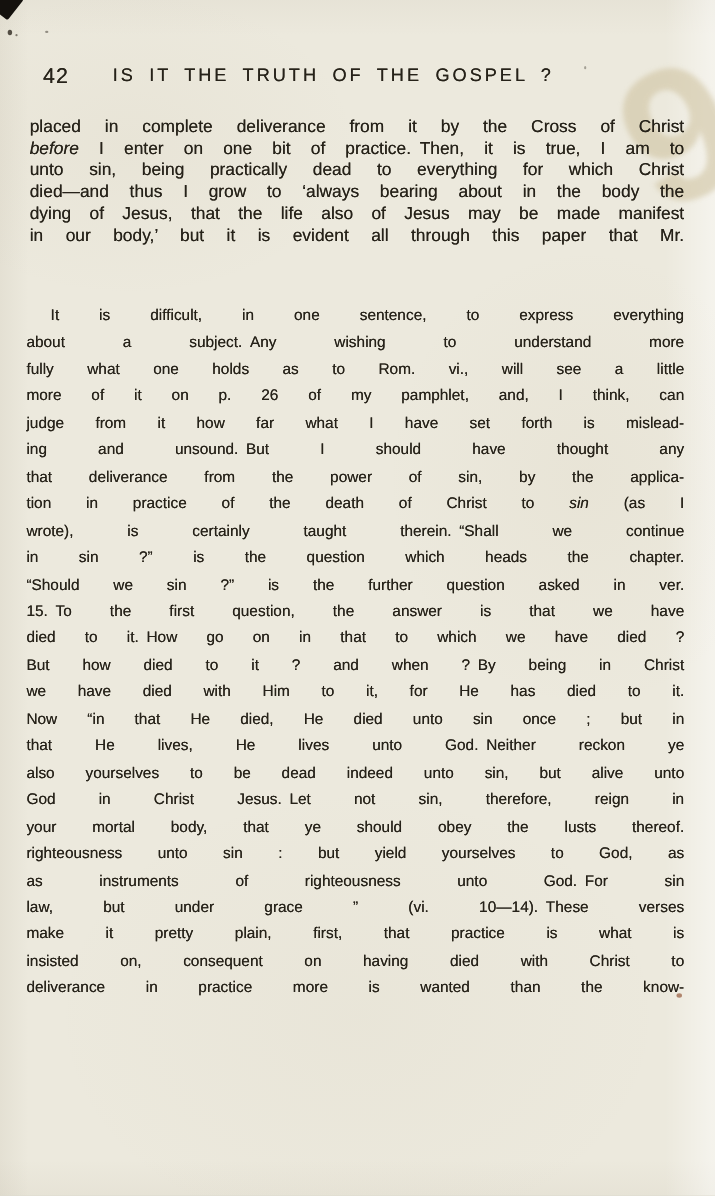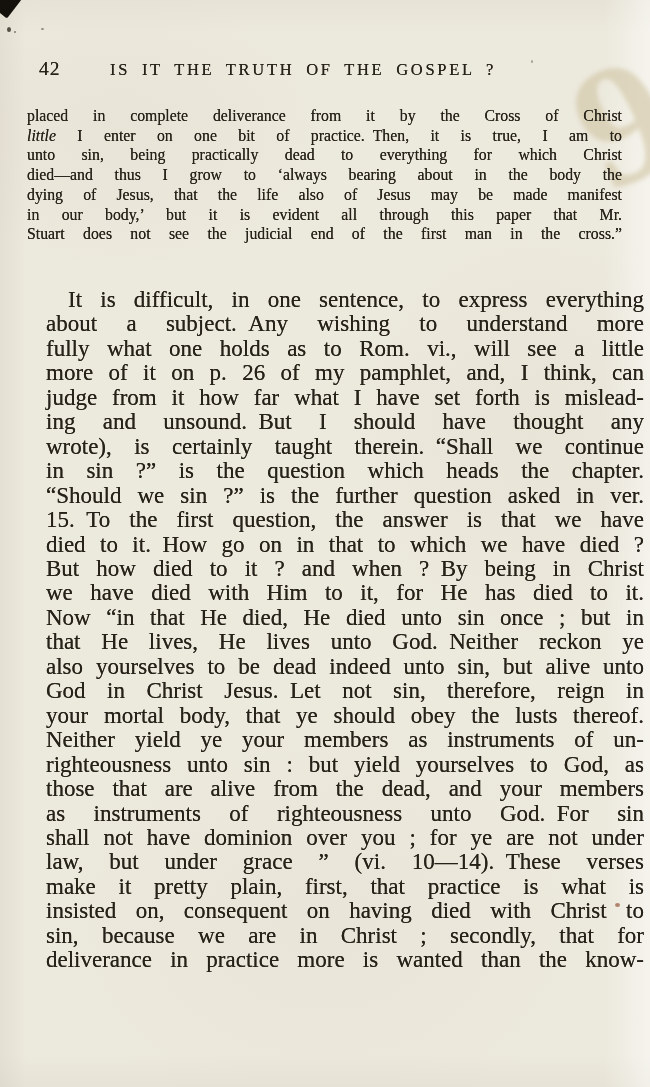--- a/index.html
+++ b/index.html
@@ -6,34 +6,34 @@
   body{width:650px;height:1087px;overflow:hidden;background:#d8d4c8;}
   .page{
     position:relative;width:650px;height:1087px;overflow:hidden;
     background-color:#ece9dd;
     background-image:
       radial-gradient(ellipse 300px 200px at 18% 12%, rgba(160,140,100,0.05), rgba(0,0,0,0) 70%),
       radial-gradient(ellipse 260px 300px at 82% 40%, rgba(170,150,110,0.06), rgba(0,0,0,0) 70%),
       radial-gradient(ellipse 400px 300px at 50% 85%, rgba(150,135,100,0.04), rgba(0,0,0,0) 70%),
       linear-gradient(90deg, rgba(120,105,80,0.07) 0%, rgba(0,0,0,0) 4%, rgba(0,0,0,0) 93%, rgba(255,255,255,0.45) 99.5%),
       linear-gradient(180deg, rgba(130,115,90,0.05) 0%, rgba(0,0,0,0) 3%, rgba(0,0,0,0) 97%, rgba(130,115,90,0.05) 100%);
-    font-family:Liberation Serif, serif;
+    font-family:Liberation Sans, sans-serif;
     color:#262219;
   }
   .ink{ text-shadow:0 0 0.6px rgba(38,33,25,0.85); }
   
   .header{position:absolute;top:58px;left:26px;right:28px;height:26px;}
   .pagenum{position:absolute;left:13px;top:0;font-size:19.5px;letter-spacing:1px;}
   .runtitle{
     position:absolute;left:0;right:42px;top:2px;text-align:center;
     font-size:16.5px;letter-spacing:2.7px;word-spacing:5px;white-space:nowrap;
   }
   
   .quote{position:absolute;top:106px;left:27px;width:595px;font-size:15.8px;line-height:19.7px;}
-  .bodytext{position:absolute;top:288px;left:24px;width:598px;font-size:23px;line-height:24.45px;margin-left:22px;}
+  .bodytext{position:absolute;top:274px;left:24px;width:598px;font-size:14px;line-height:24.45px;}
   .tline{
     text-align:justify;text-align-last:justify;-moz-text-align-last:justify;
     height:1em;height:auto;white-space:normal;
   }
   .bodytext .tline:first-child{padding-left:22px;}
   .tline em{font-style:italic;}
   
   .watermark{
     position:absolute;top:36px;right:-16px;
     font-size:172px;font-weight:bold;line-height:1;
@@ -66,52 +66,49 @@
 
   <div class="watermark">9</div>
 
   <div class="header ink">
     <span class="pagenum">42</span>
     <span class="runtitle">IS IT THE TRUTH OF THE GOSPEL ?</span>
   </div>
 
   <div class="quote ink">
       <div class="tline"><span>placed in complete deliverance from it by the Cross of Christ</span></div>
-      <div class="tline"><em>little</em><span> I enter on one bit of practice. Then, it is true, I am to</span></div>
+      <div class="tline"><em>before</em><span> I enter on one bit of practice. Then, it is true, I am to</span></div>
       <div class="tline"><span>unto sin, being practically dead to everything for which Christ</span></div>
       <div class="tline"><span>died—and thus I grow to ‘always bearing about in the body the</span></div>
       <div class="tline"><span>dying of Jesus, that the life also of Jesus may be made manifest</span></div>
       <div class="tline"><span>in our body,’ but it is evident all through this paper that Mr.</span></div>
-      <div class="tline"><span>Stuart does not see the judicial end of the first man in the cross.”</span></div>
     </div>
 
   <div class="bodytext ink">
       <div class="tline"><span>It is difficult, in one sentence, to express everything</span></div>
       <div class="tline"><span>about a subject. Any wishing to understand more</span></div>
       <div class="tline"><span>fully what one holds as to Rom. vi., will see a little</span></div>
       <div class="tline"><span>more of it on p. 26 of my pamphlet, and, I think, can</span></div>
       <div class="tline"><span>judge from it how far what I have set forth is mislead-</span></div>
       <div class="tline"><span>ing and unsound. But I should have thought any</span></div>
+      <div class="tline"><span>that deliverance from the power of sin, by the applica-</span></div>
+      <div class="tline"><span>tion in practice of the death of Christ to </span><em>sin</em><span> (as I</span></div>
       <div class="tline"><span>wrote), is certainly taught therein. “Shall we continue</span></div>
       <div class="tline"><span>in sin ?” is the question which heads the chapter.</span></div>
       <div class="tline"><span>“Should we sin ?” is the further question asked in ver.</span></div>
       <div class="tline"><span>15. To the first question, the answer is that we have</span></div>
       <div class="tline"><span>died to it. How go on in that to which we have died ?</span></div>
       <div class="tline"><span>But how died to it ? and when ? By being in Christ</span></div>
       <div class="tline"><span>we have died with Him to it, for He has died to it.</span></div>
       <div class="tline"><span>Now “in that He died, He died unto sin once ; but in</span></div>
       <div class="tline"><span>that He lives, He lives unto God. Neither reckon ye</span></div>
       <div class="tline"><span>also yourselves to be dead indeed unto sin, but alive unto</span></div>
       <div class="tline"><span>God in Christ Jesus. Let not sin, therefore, reign in</span></div>
       <div class="tline"><span>your mortal body, that ye should obey the lusts thereof.</span></div>
-      <div class="tline"><span>Neither yield ye your members as instruments of un-</span></div>
       <div class="tline"><span>righteousness unto sin : but yield yourselves to God, as</span></div>
-      <div class="tline"><span>those that are alive from the dead, and your members</span></div>
       <div class="tline"><span>as instruments of righteousness unto God. For sin</span></div>
-      <div class="tline"><span>shall not have dominion over you ; for ye are not under</span></div>
       <div class="tline"><span>law, but under grace ” (vi. 10—14). These verses</span></div>
       <div class="tline"><span>make it pretty plain, first, that practice is what is</span></div>
       <div class="tline"><span>insisted on, consequent on having died with Christ to</span></div>
-      <div class="tline"><span>sin, because we are in Christ ; secondly, that for</span></div>
       <div class="tline"><span>deliverance in practice more is wanted than the know-</span></div>
     </div>
 
 </div>
 
 </body></html>

